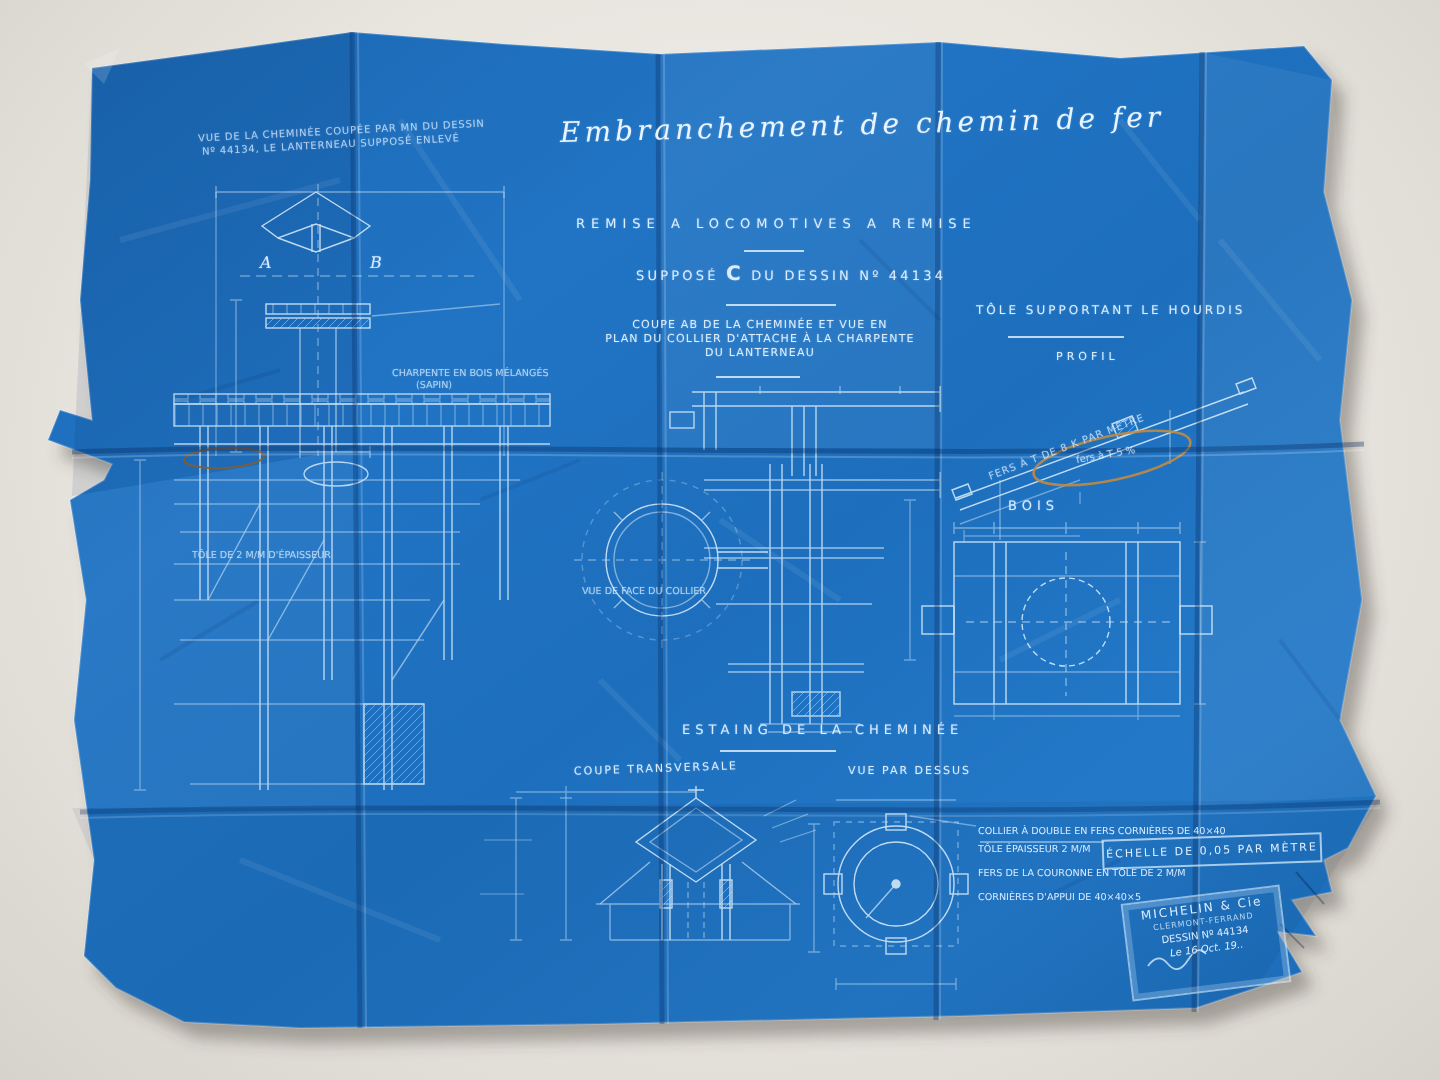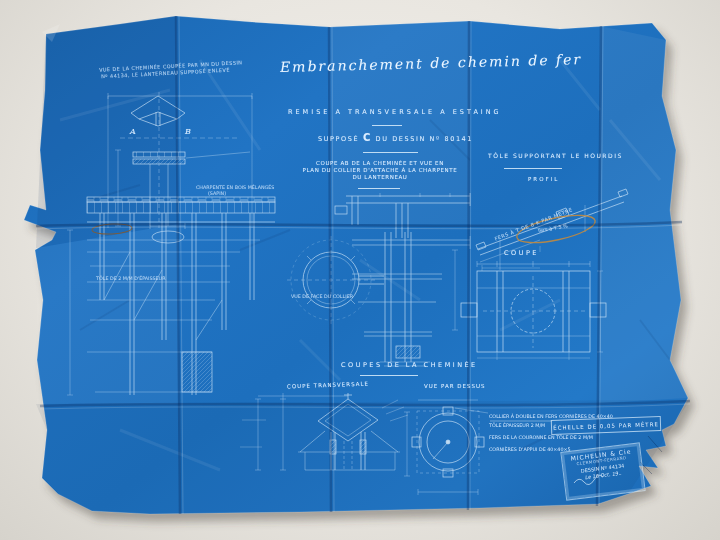--- a/index.html
+++ b/index.html
@@ -194,51 +194,51 @@
     <path d="M40 406 C250 400 500 410 690 401" stroke="rgba(10,40,90,0.3)" stroke-width="2.5"></path>
     <path d="M40 409 C250 403 500 413 690 404" stroke="rgba(255,255,255,0.16)" stroke-width="1"></path>
   </g>
 </svg>
 
 <div class="lbl micro" style="left:99px;top:63px;font-size:5px;transform:rotate(-3deg);letter-spacing:.4px;">VUE DE LA CHEMINÉE COUPÉE PAR MN DU DESSIN</div>
 <div class="lbl micro" style="left:101px;top:70px;font-size:5px;transform:rotate(-3deg);letter-spacing:.4px;">Nº 44134, LE LANTERNEAU SUPPOSÉ ENLEVÉ</div>
 
 <div class="lbl title-script ctr" style="left:280px;top:56px;width:230px;font-size:14px;transform:rotate(-1.5deg);">Embranchement de chemin de fer</div>
 
-<div class="lbl ctr" style="left:288px;top:108px;width:178px;font-size:6.5px;letter-spacing:3px;">REMISE A TRANSVERSALE A ESTAING</div>
+<div class="lbl ctr" style="left:288px;top:108px;width:178px;font-size:6.5px;letter-spacing:3px;">REMISE A LOCOMOTIVES A REMISE</div>
 <div class="rule" style="left:372px;top:125px;width:30px;"></div>
 
-<div class="lbl ctr" style="left:318px;top:132px;width:150px;font-size:6.5px;letter-spacing:1.6px;"><span>SUPPOSÉ</span> <span style="font-size:10px;font-weight:bold;">C</span> <span>DU DESSIN Nº 80141</span></div>
+<div class="lbl ctr" style="left:318px;top:132px;width:150px;font-size:6.5px;letter-spacing:1.6px;"><span>SUPPOSÉ</span> <span style="font-size:10px;font-weight:bold;">C</span> <span>DU DESSIN Nº 44134</span></div>
 <div class="rule" style="left:363px;top:152px;width:55px;"></div>
 
 <div class="lbl" style="left:130px;top:127px;font-size:8px;font-family:'DejaVu Serif',serif;font-style:italic;">A</div>
 <div class="lbl" style="left:185px;top:127px;font-size:8px;font-family:'DejaVu Serif',serif;font-style:italic;">B</div>
 
 <div class="lbl ctr" style="left:290px;top:160px;width:180px;font-size:5.5px;letter-spacing:.6px;">
   <div>COUPE AB DE LA CHEMINÉE ET VUE EN</div>
   <div>PLAN DU COLLIER D'ATTACHE À LA CHARPENTE</div>
   <div>DU LANTERNEAU</div>
 </div>
 <div class="rule" style="left:358px;top:188px;width:42px;"></div>
 
 <div class="lbl" style="left:488px;top:152px;font-size:6px;letter-spacing:1.5px;">TÔLE SUPPORTANT LE HOURDIS</div>
 <div class="rule" style="left:504px;top:168px;width:58px;"></div>
 <div class="lbl" style="left:528px;top:176px;font-size:5.5px;letter-spacing:2px;">PROFIL</div>
 
 <div class="lbl micro" style="left:492px;top:221px;font-size:5px;transform:rotate(-21deg);letter-spacing:.5px;">FERS À T DE 8 K PAR MÈTRE</div>
 <div class="lbl micro" style="left:538px;top:225px;font-size:5px;transform:rotate(-10deg);">fers à T 5 %</div>
 
-<div class="lbl" style="left:504px;top:249px;font-size:6.5px;letter-spacing:2.5px;">COUPE</div>
+<div class="lbl" style="left:504px;top:249px;font-size:6.5px;letter-spacing:2.5px;">BOIS</div>
 
 <div class="lbl micro" style="left:196px;top:185px;font-size:4.8px;">CHARPENTE EN BOIS MÉLANGÉS</div>
 <div class="lbl micro" style="left:208px;top:191px;font-size:4.8px;">(SAPIN)</div>
 <div class="lbl micro" style="left:96px;top:276px;font-size:4.8px;">TÔLE DE 2 M/M D'ÉPAISSEUR</div>
 <div class="lbl micro" style="left:291px;top:294px;font-size:4.8px;">VUE DE FACE DU COLLIER</div>
 
-<div class="lbl" style="left:341px;top:361px;font-size:6.5px;letter-spacing:2.5px;">COUPES DE LA CHEMINÉE</div>
+<div class="lbl" style="left:341px;top:361px;font-size:6.5px;letter-spacing:2.5px;">ESTAING DE LA CHEMINÉE</div>
 <div class="rule" style="left:360px;top:375px;width:58px;"></div>
 <div class="lbl" style="left:287px;top:382px;font-size:5.5px;letter-spacing:1px;transform:rotate(-2deg);">COUPE TRANSVERSALE</div>
 <div class="lbl" style="left:424px;top:383px;font-size:5.5px;letter-spacing:1px;">VUE PAR DESSUS</div>
 
 <div class="notes" style="font-size:4.8px;">
   <div style="margin-bottom:4px;">COLLIER À DOUBLE EN FERS CORNIÈRES DE 40×40</div>
   <div style="margin-bottom:7px;">TÔLE ÉPAISSEUR 2 M/M</div>
   <div style="margin-bottom:7px;">FERS DE LA COURONNE EN TÔLE DE 2 M/M</div>
   <div>CORNIÈRES D'APPUI DE 40×40×5</div>
 </div>

